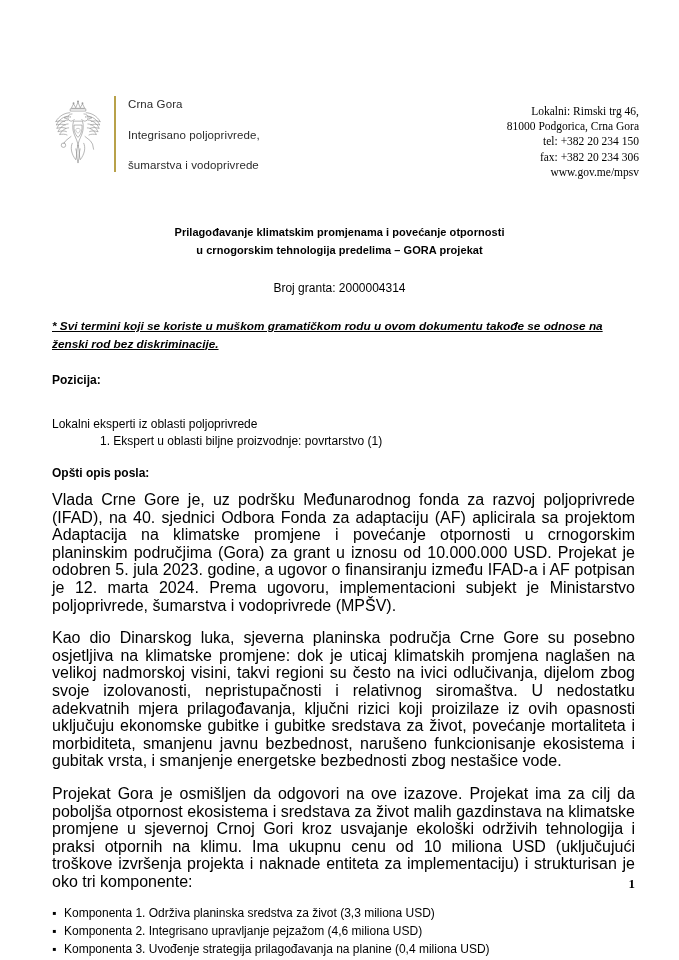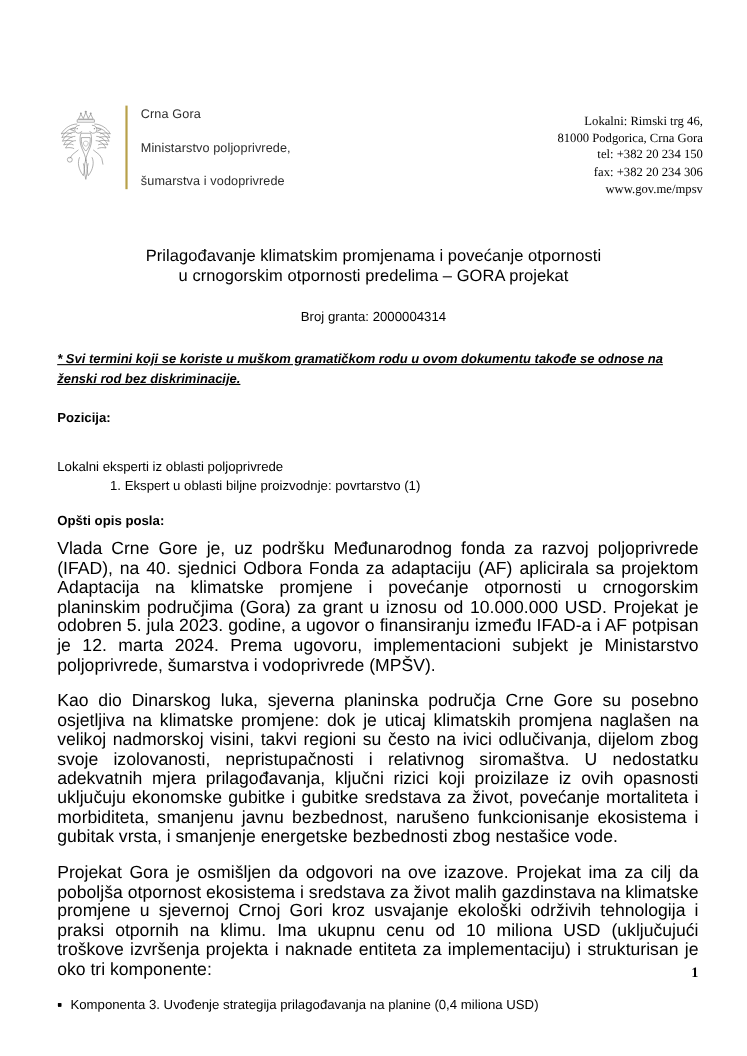--- a/index.html
+++ b/index.html
@@ -86,22 +86,22 @@
 
   
   .title-block {
     position: absolute;
     top: 224px;
     left: 60px;
     right: 60px;
     text-align: center;
   }
   .doc-title {
-    font-size: 15px;
-    font-weight: normal;
+    font-size: 11px;
+    font-weight: bold;
     line-height: 17.5px;
     letter-spacing: 0.05px;
   }
   .grant-number {
     margin-top: 21px;
     font-size: 12px;
     line-height: 16px;
   }
 
   
@@ -228,38 +228,38 @@
           <path d="M62 72 L72 80 L76 86"></path>
           <circle cx="24" cy="88" r="4"></circle>
           <path d="M76 86 L78 96"></path>
         </g>
       </svg>
 
       <div class="brand-divider"></div>
 
       <div class="brand-lines">
         <div>Crna Gora</div>
-        <div>Ministarstvo poljoprivrede,</div>
+        <div>Integrisano poljoprivrede,</div>
         <div>šumarstva i vodoprivrede</div>
       </div>
     </div>
 
     <div class="address">
       <div>Lokalni: Rimski trg 46,</div>
       <div>81000 Podgorica, Crna Gora</div>
       <div>tel: +382 20 234 150</div>
       <div>fax: +382 20 234 306</div>
       <div>www.gov.me/mpsv</div>
     </div>
   </div>
 
   <div class="title-block">
     <div class="doc-title">
       <span>Prilagođavanje klimatskim promjenama i povećanje otpornosti</span><br>
-      <span>u crnogorskim otpornosti predelima – GORA projekat</span>
+      <span>u crnogorskim tehnologija predelima – GORA projekat</span>
     </div>
     <div class="grant-number">Broj granta: 2000004314</div>
   </div>
 
   <div class="body-area">
 
     <p class="note">* Svi termini koji se koriste u muškom gramatičkom rodu u ovom dokumentu takođe se odnose na ženski rod bez diskriminacije.</p>
 
     <div class="section-heading">Pozicija:</div>
 
@@ -272,23 +272,25 @@
 
     <div class="section-heading">Opšti opis posla:</div>
 
     <p class="para">Vlada Crne Gore je, uz podršku Međunarodnog fonda za razvoj poljoprivrede (IFAD), na 40. sjednici Odbora Fonda za adaptaciju (AF) aplicirala sa projektom Adaptacija na klimatske promjene i povećanje otpornosti u crnogorskim planinskim područjima (Gora) za grant u iznosu od 10.000.000 USD. Projekat je odobren 5. jula 2023. godine, a ugovor o finansiranju između IFAD-a i AF potpisan je 12. marta 2024. Prema ugovoru, implementacioni subjekt je Ministarstvo poljoprivrede, šumarstva i vodoprivrede (MPŠV).</p>
     <p class="para">Kao dio Dinarskog luka, sjeverna planinska područja Crne Gore su posebno osjetljiva na klimatske promjene: dok je uticaj klimatskih promjena naglašen na velikoj nadmorskoj visini, takvi regioni su često na ivici odlučivanja, dijelom zbog svoje izolovanosti, nepristupačnosti i relativnog siromaštva. U nedostatku adekvatnih mjera prilagođavanja, ključni rizici koji proizilaze iz ovih opasnosti uključuju ekonomske gubitke i gubitke sredstava za život, povećanje mortaliteta i morbiditeta, smanjenu javnu bezbednost, narušeno funkcionisanje ekosistema i gubitak vrsta, i smanjenje energetske bezbednosti zbog nestašice vode.</p>
     <p class="para">Projekat Gora je osmišljen da odgovori na ove izazove. Projekat ima za cilj da poboljša otpornost ekosistema i sredstava za život malih gazdinstava na klimatske promjene u sjevernoj Crnoj Gori kroz usvajanje ekološki održivih tehnologija i praksi otpornih na klimu. Ima ukupnu cenu od 10 miliona USD (uključujući troškove izvršenja projekta i naknade entiteta za implementaciju) i strukturisan je oko tri komponente:</p>
 
     <ul class="bullets">
       <li>
         <span class="bullet-glyph">▪</span>
+        <span>Komponenta 1. Održiva planinska sredstva za život (3,3 miliona USD)</span>
       </li>
       <li>
         <span class="bullet-glyph">▪</span>
+        <span>Komponenta 2. Integrisano upravljanje pejzažom (4,6 miliona USD)</span>
       </li>
       <li>
         <span class="bullet-glyph">▪</span>
         <span>Komponenta 3. Uvođenje strategija prilagođavanja na planine (0,4 miliona USD)</span>
       </li>
     </ul>
 
   </div>
 
   <div class="page-number">1</div>

